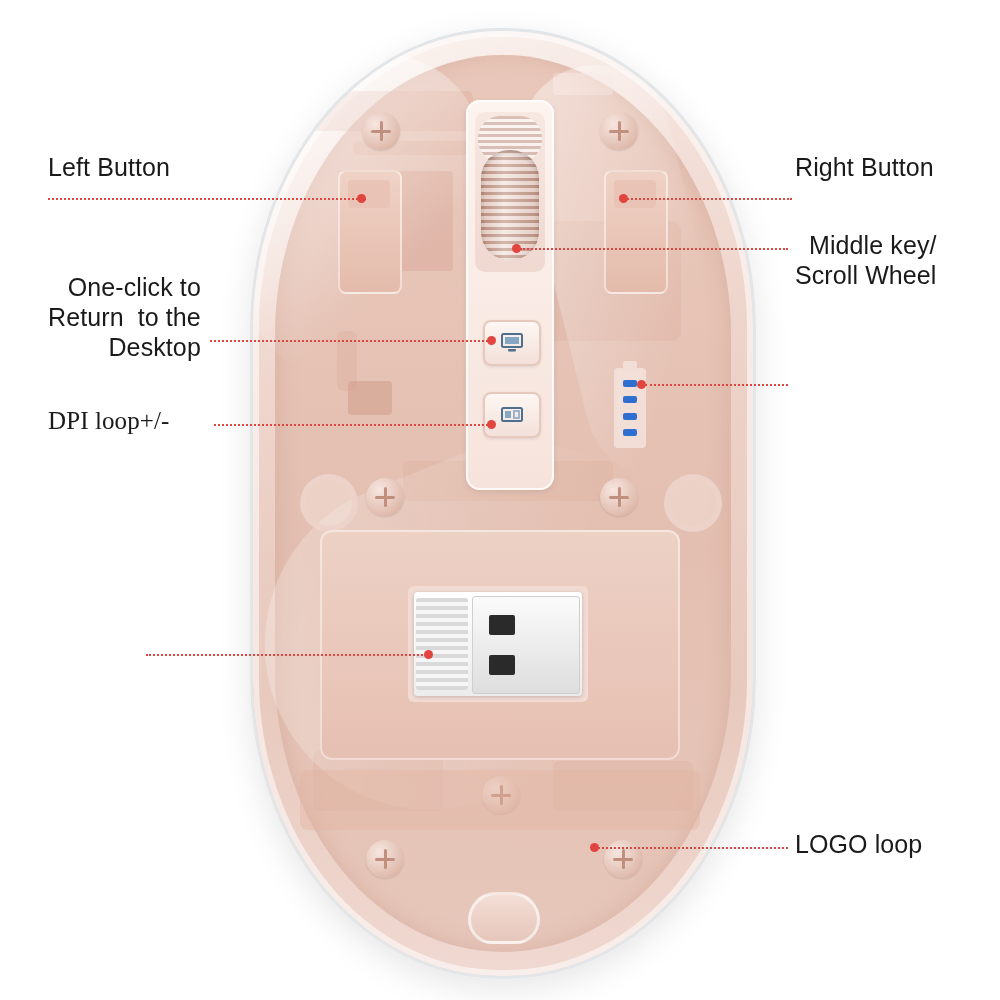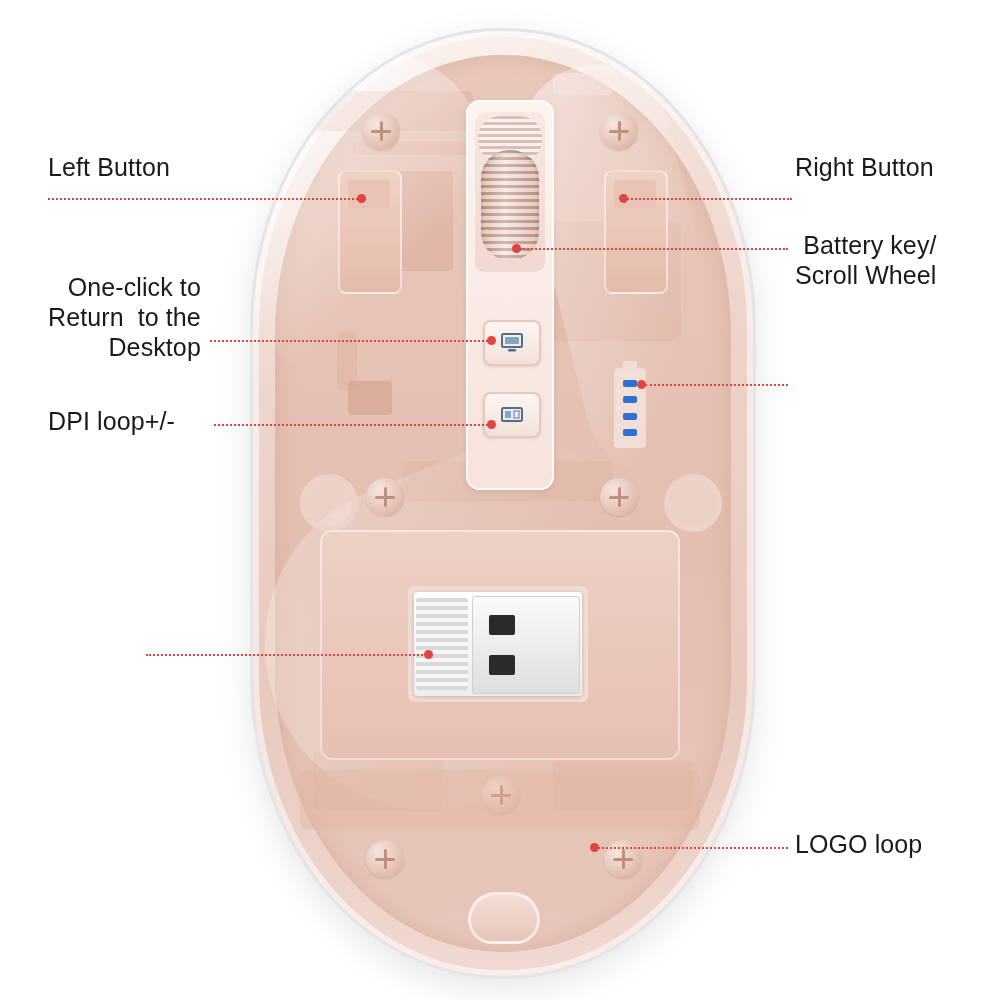--- a/index.html
+++ b/index.html
@@ -285,35 +285,35 @@
   <div class="bottom-pad"></div>
 
   <div class="label left" style="left:48px;top:152px;">Left Button</div>
   <div class="leader" style="left:48px;top:198px;width:318px;"></div>
   <div class="dot" style="left:357px;top:194px;"></div>
 
   <div class="label right" style="left:795px;top:152px;">Right Button</div>
   <div class="leader" style="left:624px;top:198px;width:168px;"></div>
   <div class="dot" style="left:619px;top:194px;"></div>
 
-  <div class="label right" style="left:795px;top:230px;">Battery key/
+  <div class="label right" style="left:795px;top:230px;">Middle key/
 Scroll Wheel</div>
   <div class="leader" style="left:520px;top:248px;width:268px;"></div>
   <div class="dot" style="left:512px;top:244px;"></div>
 
   <div class="label left" style="left:48px;top:272px;text-align:right;">One-click to
 Return  to the
 Desktop</div>
   <div class="leader" style="left:210px;top:340px;width:282px;"></div>
   <div class="dot" style="left:487px;top:336px;"></div>
 
   <div class="leader" style="left:645px;top:384px;width:143px;"></div>
   <div class="dot" style="left:637px;top:380px;"></div>
 
-  <div class="label left" style="left:48px;top:406px;">DPI loop+/-</div>
+  <div class="label left" style="left:48px;top:406px;font-family:Liberation Serif, serif;">DPI loop+/-</div>
   <div class="leader" style="left:214px;top:424px;width:278px;"></div>
   <div class="dot" style="left:487px;top:420px;"></div>
 
   <div class="leader" style="left:146px;top:654px;width:284px;"></div>
   <div class="dot" style="left:424px;top:650px;"></div>
 
   <div class="label right" style="left:795px;top:829px;">LOGO loop</div>
   <div class="leader" style="left:598px;top:847px;width:190px;"></div>
   <div class="dot" style="left:590px;top:843px;"></div>
 

